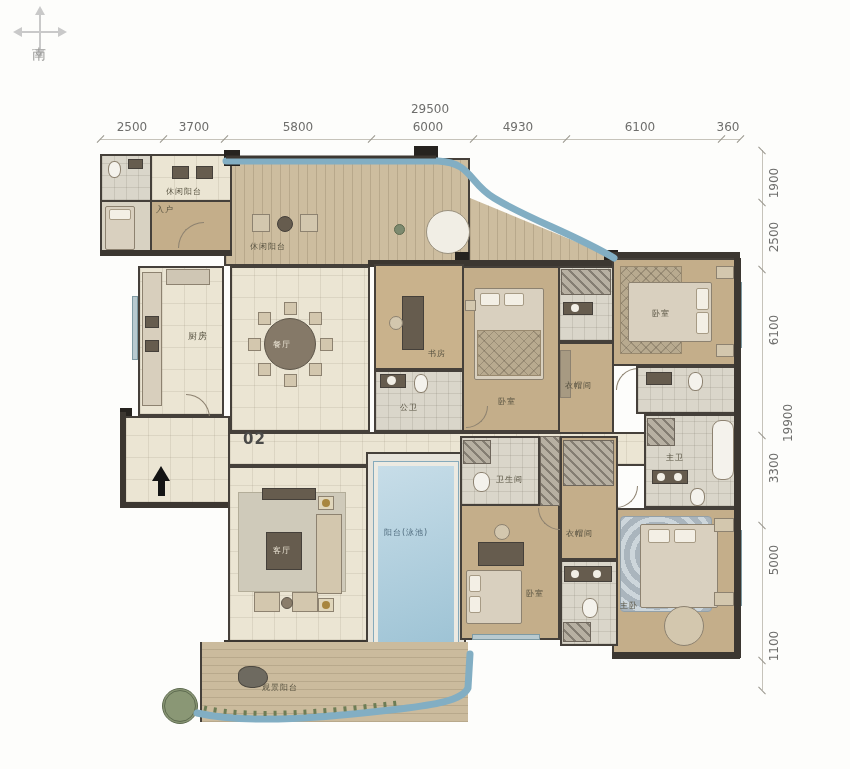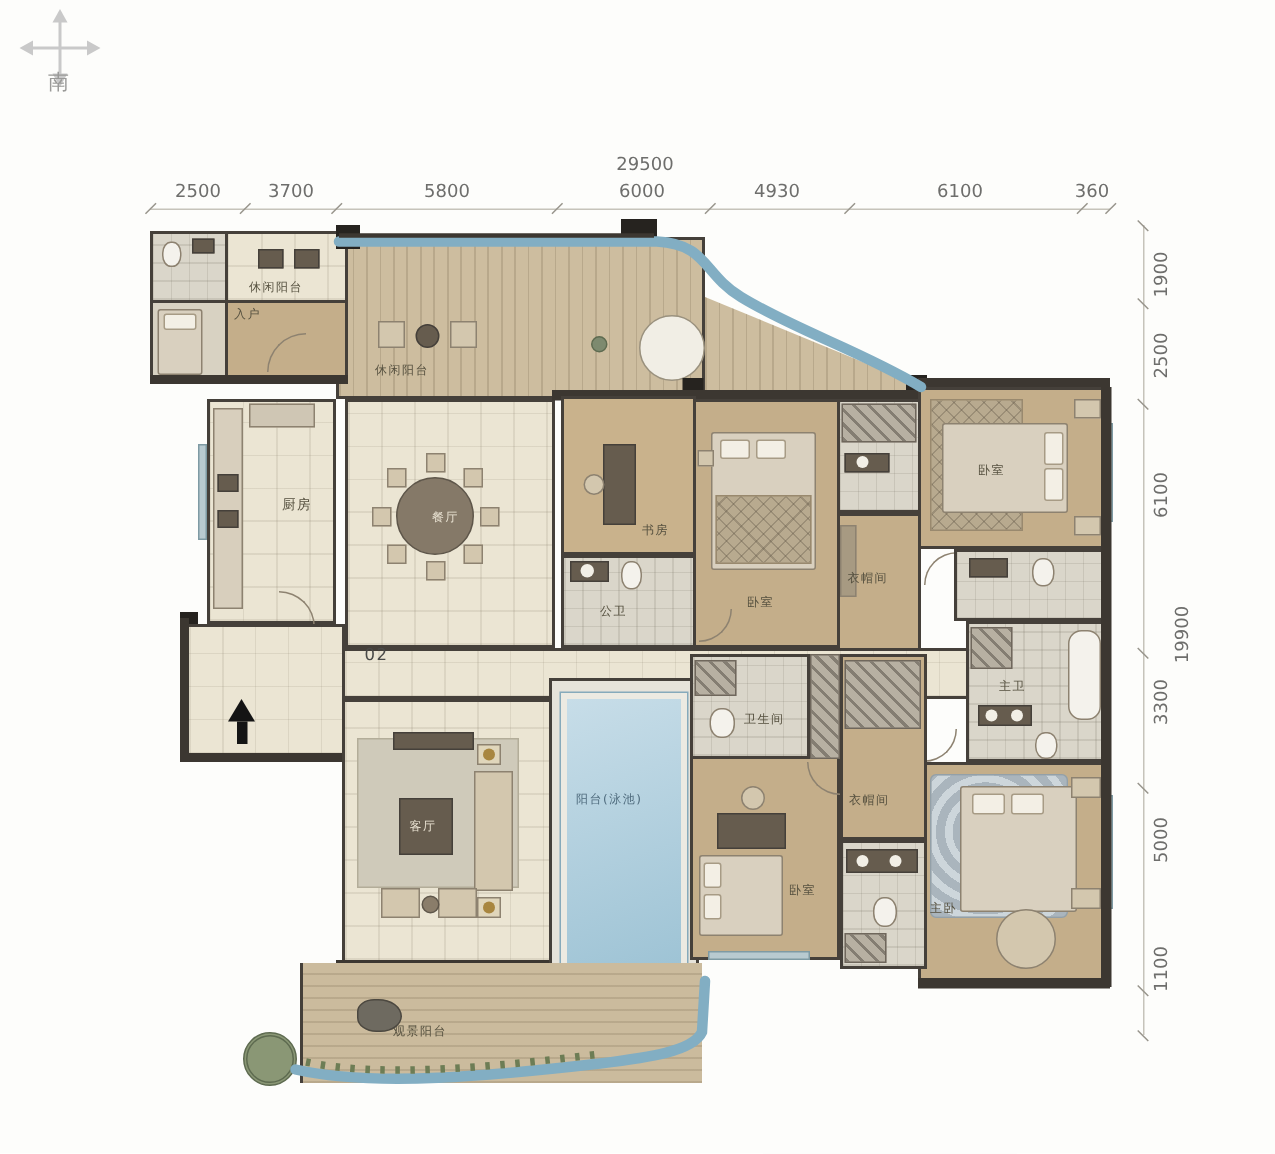--- a/index.html
+++ b/index.html
@@ -42,21 +42,21 @@
   .rugd{background:#b8aa8f;background-image:
     repeating-linear-gradient(45deg,rgba(90,80,65,.3) 0 1px,transparent 1px 7px),
     repeating-linear-gradient(-45deg,rgba(90,80,65,.3) 0 1px,transparent 1px 7px);border:1px solid #99896e;}
   .rugw{background:#b9c2c8;background-image:repeating-radial-gradient(circle at 40% 40%,#cdd6db 0 5px,#aab5bd 5px 11px);border:1px solid #93a0a8;border-radius:4px;}
   .arc{position:absolute;border-top:1px solid #8d8270;border-left:1px solid #8d8270;border-radius:100% 0 0 0;box-sizing:border-box;}
   
   .lab{position:absolute;font-size:9px;color:#55503f;white-space:nowrap;letter-spacing:1px;}
   .lab.s8{font-size:8px;}
   .lab.light{color:#e9e2d2;}
   .lab.bluetxt{color:#4f6b7d;}
-  #unit-label{position:absolute;font-size:11px;color:#4a4a48;letter-spacing:1px;}
+  #unit-label{position:absolute;font-size:15px;color:#4a4a48;letter-spacing:1px;font-weight:bold;}
   
   .cmp-line{position:absolute;background:#c9c9c9;}
   .cmp-tri{position:absolute;width:0;height:0;}
   #compass-south{position:absolute;color:#9a9a98;font-size:14px;}
   
   .arrow-head{position:absolute;width:0;height:0;border-left:9px solid transparent;border-right:9px solid transparent;border-bottom:15px solid #141414;}
   .arrow-stem{position:absolute;width:7px;height:15px;background:#141414;}
 </style>
 </head>
 <body>
@@ -150,21 +150,21 @@
   <div class="room tile" style="left:230px;top:266px;width:140px;height:166px;"></div>
   <div class="furn circle" style="left:264px;top:318px;width:52px;height:52px;background:#857968;border:1px solid #5e564a;"></div>
   <div class="furn chair" style="left:320px;top:338px;width:13px;height:13px;"></div>
   <div class="furn chair" style="left:309px;top:363px;width:13px;height:13px;"></div>
   <div class="furn chair" style="left:284px;top:374px;width:13px;height:13px;"></div>
   <div class="furn chair" style="left:258px;top:363px;width:13px;height:13px;"></div>
   <div class="furn chair" style="left:248px;top:338px;width:13px;height:13px;"></div>
   <div class="furn chair" style="left:258px;top:312px;width:13px;height:13px;"></div>
   <div class="furn chair" style="left:284px;top:302px;width:13px;height:13px;"></div>
   <div class="furn chair" style="left:309px;top:312px;width:13px;height:13px;"></div>
-  <span class="lab s8 light" style="left:288px;top:339px;">餐厅</span>
+  <span class="lab s8 light" style="left:273px;top:339px;">餐厅</span>
 
   <div class="wall" style="left:368px;top:260px;width:246px;height:7px;"></div>
   <div class="room" style="left:374px;top:264px;width:90px;height:106px;background:#c9b28c;"></div>
   <div class="furn dark" style="left:402px;top:296px;width:22px;height:54px;"></div>
   <div class="furn chair circle" style="left:389px;top:316px;width:14px;height:14px;"></div>
   <span class="lab s8" style="left:428px;top:348px;">书房</span>
   <div class="room bath" style="left:374px;top:370px;width:90px;height:62px;"></div>
   <div class="furn dark" style="left:380px;top:374px;width:26px;height:14px;"></div>
   <div class="furn circle" style="left:387px;top:376px;width:9px;height:9px;background:#f2efe6;"></div>
   <div class="furn wc" style="left:414px;top:374px;width:14px;height:19px;"></div>

